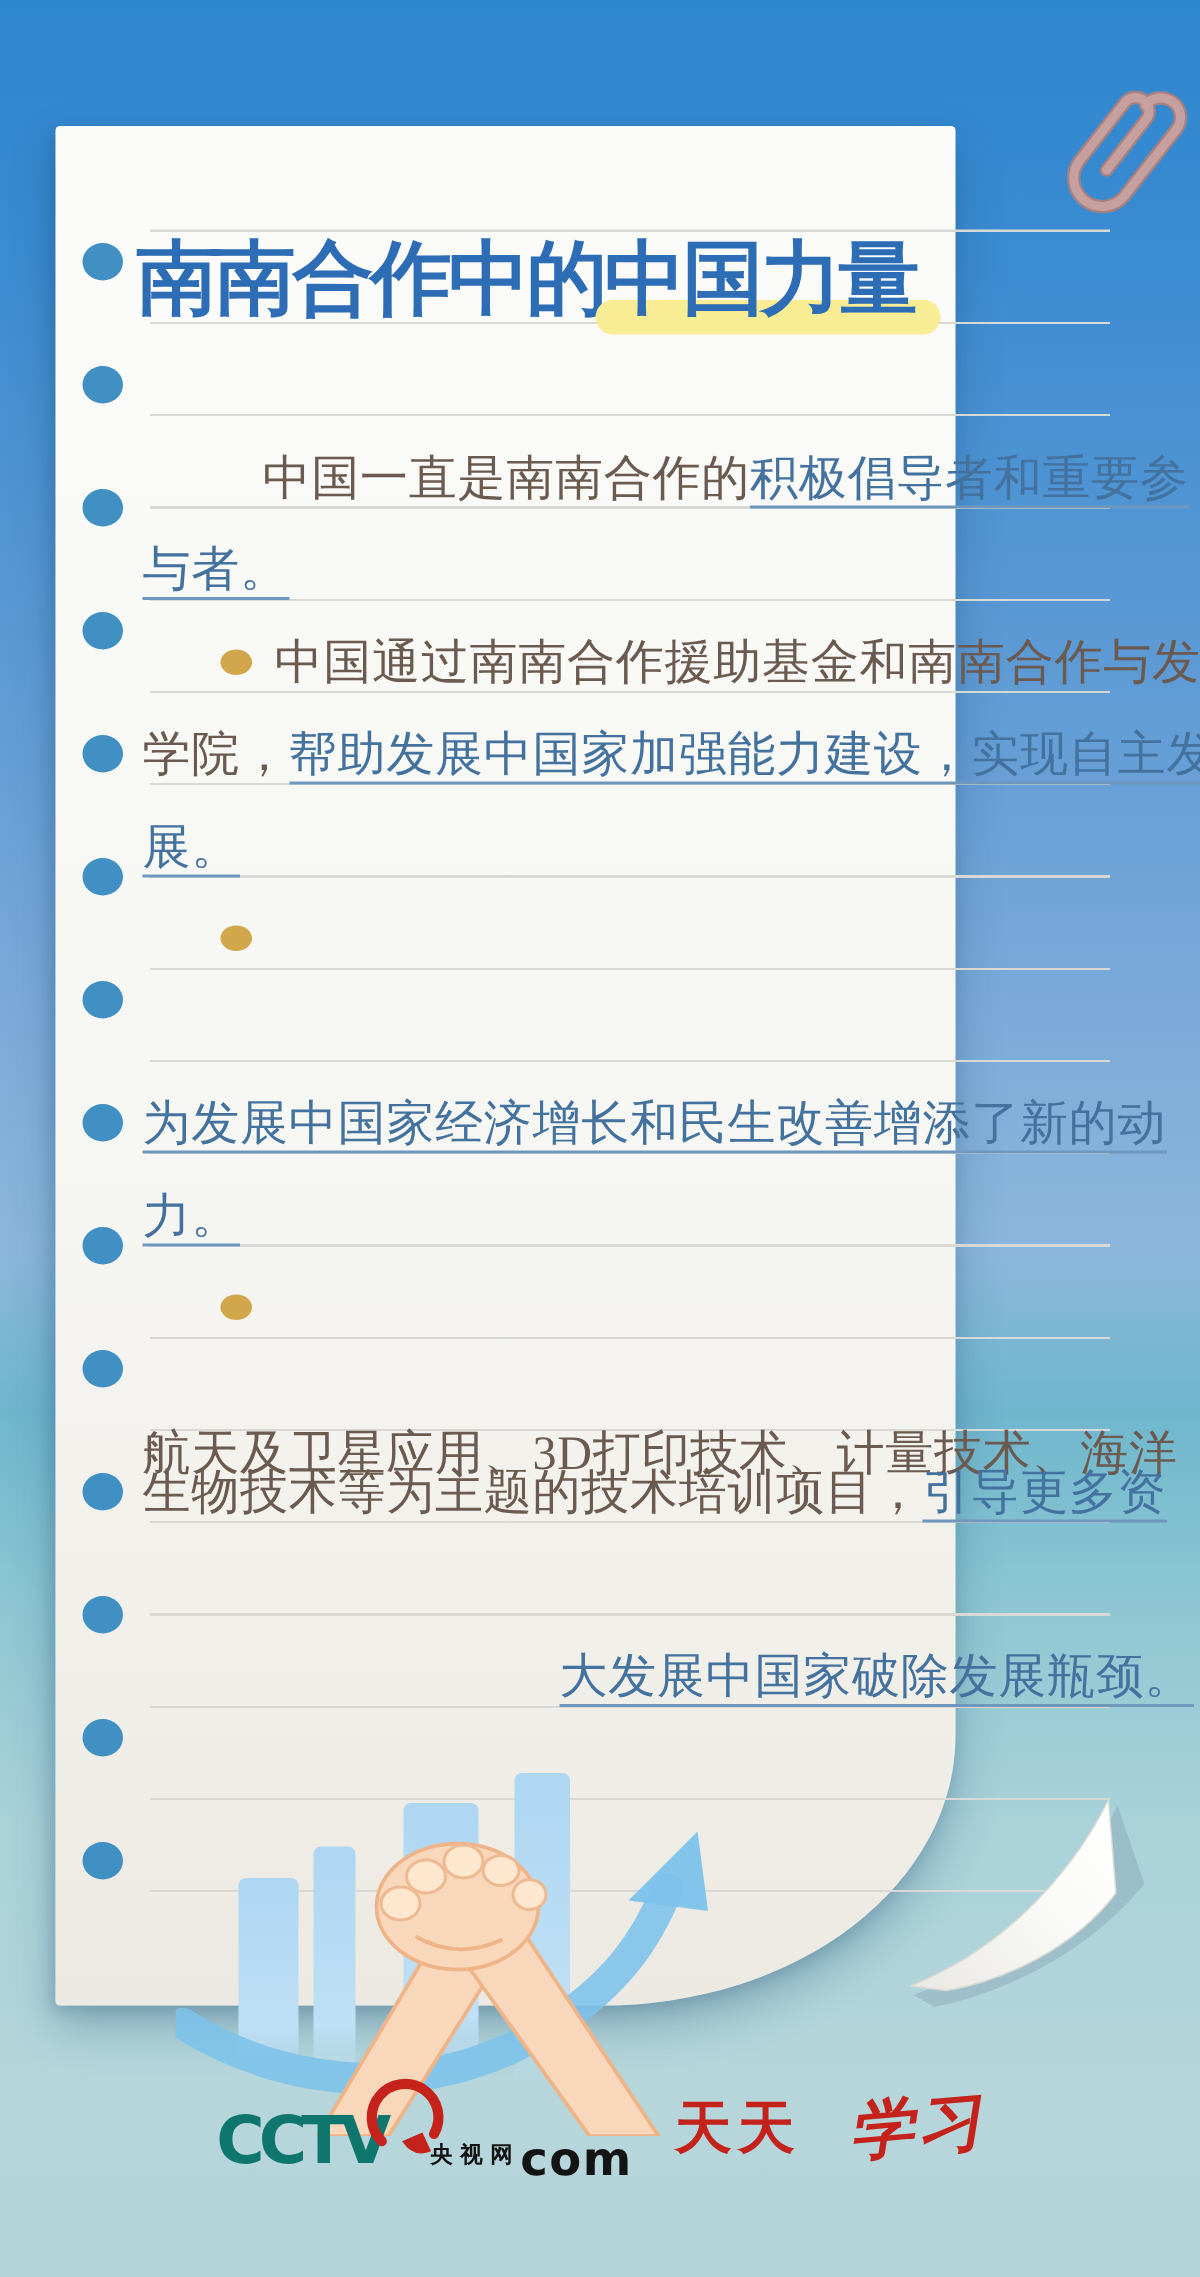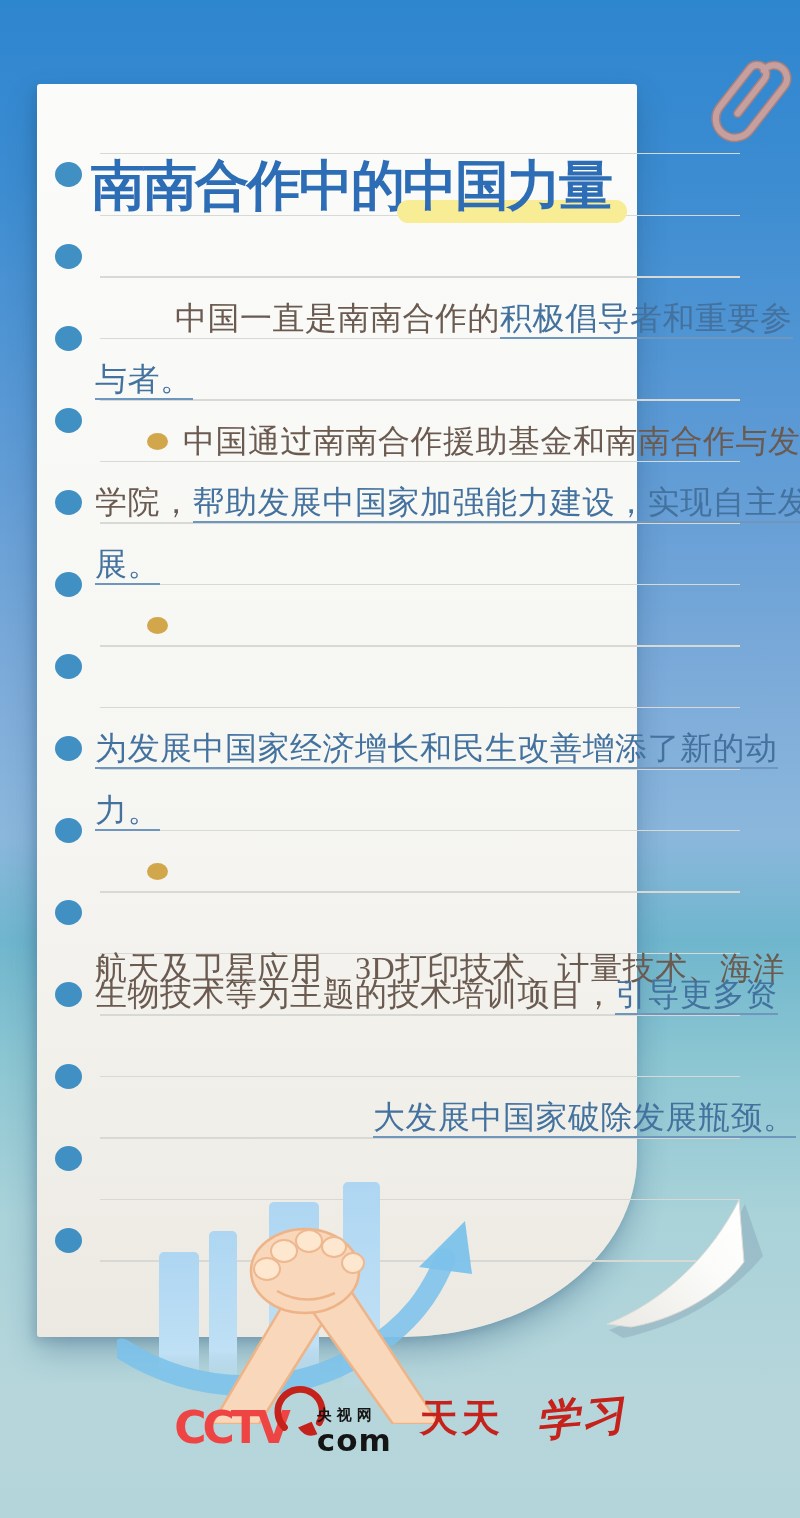--- a/index.html
+++ b/index.html
@@ -59,24 +59,24 @@
   .illustration{position:absolute; left:80px; top:1085px; z-index:2;}
   .page-curl{position:absolute; left:587px; top:1172px; z-index:4;}
   .paperclip{position:absolute; left:700px; top:50px; z-index:5;}
   .footer{
     position:absolute; left:0; right:0; top:1383px; display:flex;
     justify-content:center; align-items:flex-start; gap:28px; z-index:2;
   }
   .cctv-lockup{display:flex; align-items:flex-end; position:relative;}
   .cctv-word{
     font-family:"DejaVu Sans","Liberation Sans",sans-serif; font-weight:800;
-    font-size:44px; letter-spacing:-4px; color:#ef4444; line-height:54px;
+    font-size:44px; letter-spacing:-4px; color:#0f766e; line-height:54px;
   }
   .cctv-arc{margin-left:-16px; margin-bottom:14px;}
-  .site-col{display:flex; flex-direction:column; align-items:flex-start; margin-left:-12px;text-align:right;}
+  .site-col{display:flex; flex-direction:row; align-items:flex-start; margin-left:-12px;text-align:right;}
   .site-name{
     font-family:"Liberation Sans",sans-serif; font-size:15px; font-weight:bold;
     letter-spacing:5px; color:#141414; line-height:20px; margin-top:2px;
   }
   .site-com{
     font-family:"DejaVu Sans","Liberation Sans",sans-serif; font-size:31px; font-weight:bold;
     color:#141414; line-height:30px; letter-spacing:1px;
   }
   .brand{display:flex; align-items:center; color:var(--brand-red); margin-top:6px;gap:24px;}
   .brand-tian{font-size:38px; font-weight:bold; letter-spacing:4px;}

